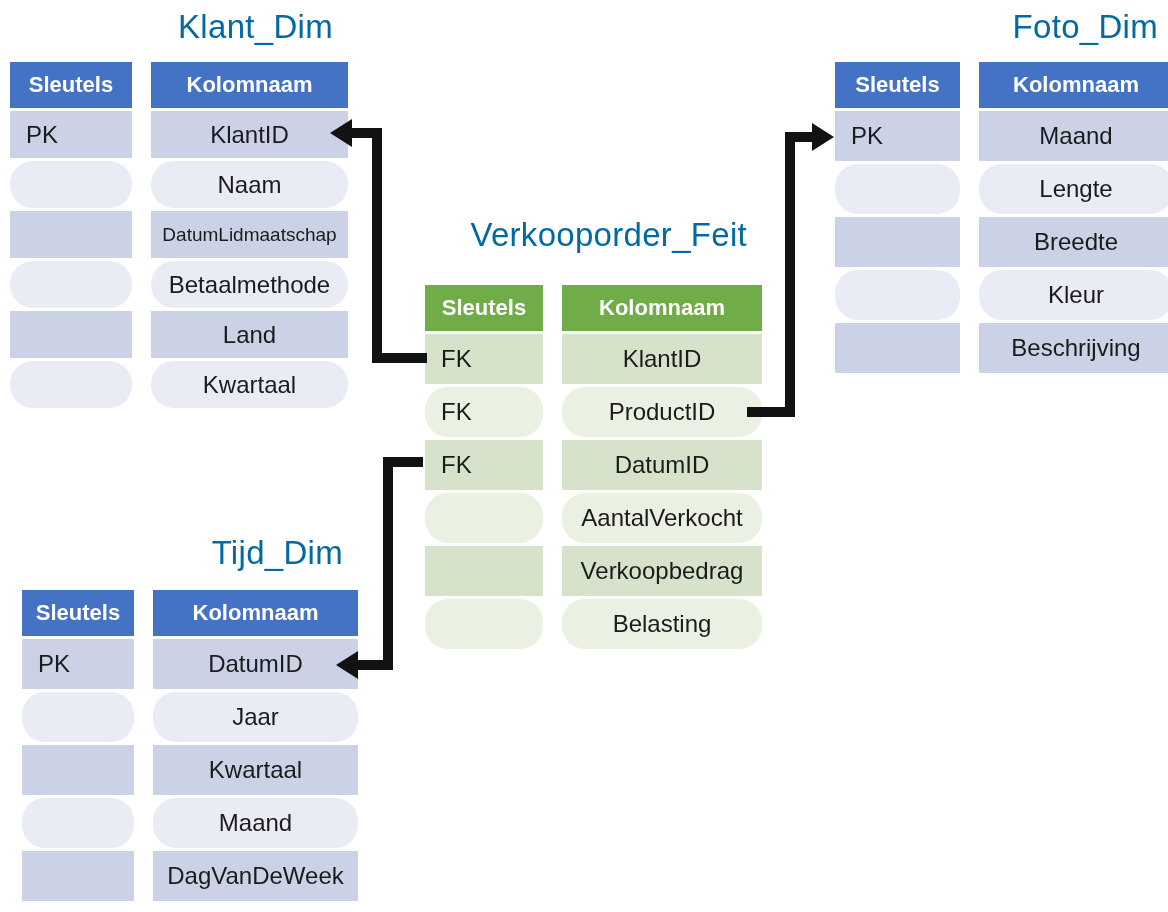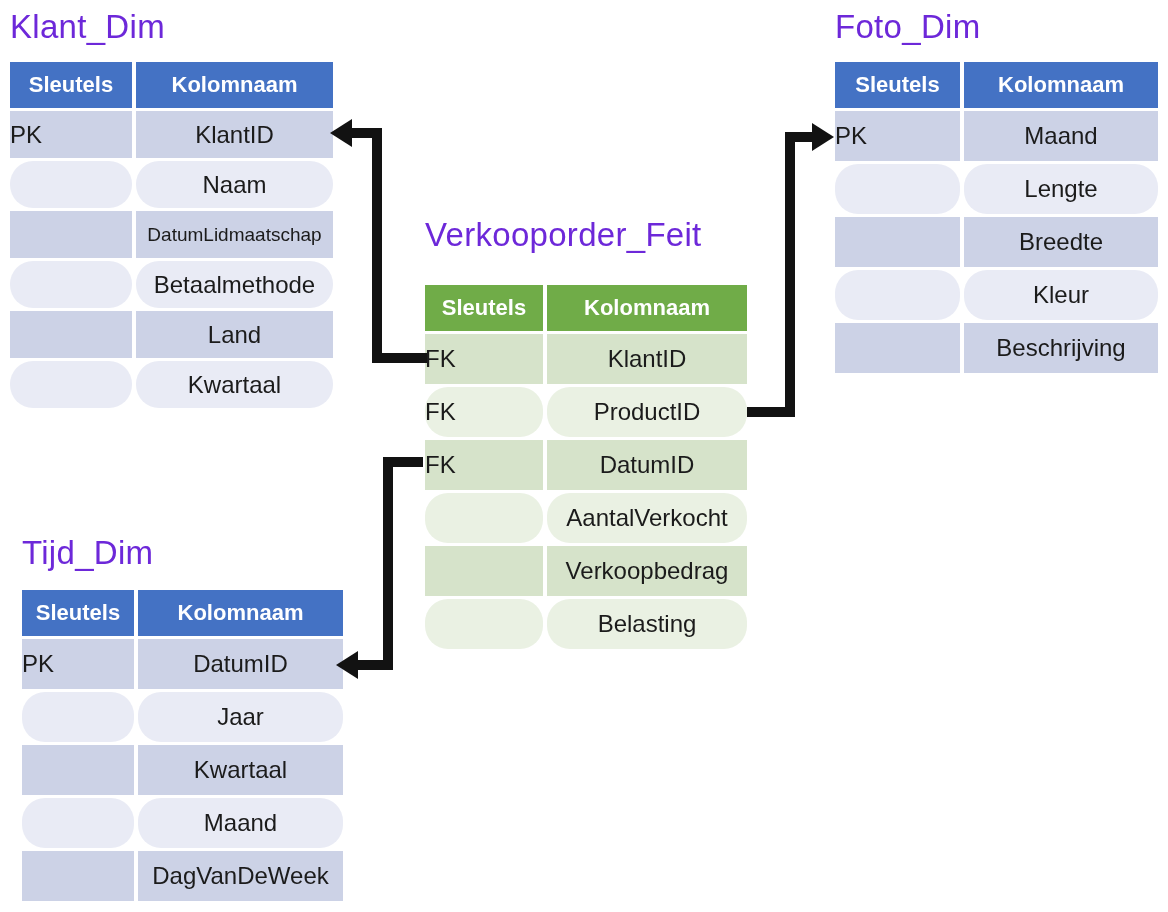--- a/index.html
+++ b/index.html
@@ -1,31 +1,31 @@
 <!DOCTYPE html>
 <html><head>
 <meta charset="utf-8">
 <style>
   html,body{margin:0;padding:0;}
   body{
     width:1168px;height:912px;position:relative;background:#ffffff;
     font-family:"Liberation Sans",sans-serif;overflow:hidden;
   }
   .title{
-    position:absolute;text-align:left;font-size:33px;color:#6d28d9;
+    position:absolute;text-align:right;font-size:33px;color:#0369a1;
     white-space:nowrap;letter-spacing:.3px;
   }
-  .tbl{position:absolute;display:grid;gap:3px 4px;}
+  .tbl{position:absolute;display:grid;gap:3px 19px;}
   .cell{display:flex;align-items:center;overflow:hidden;}
   .hc{
     color:#ffffff;font-weight:bold;font-size:22px;justify-content:center;
     background:var(--hdr);
   }
   .c{font-size:24px;color:#1b1b1b;}
-  .k{justify-content:flex-start;}
+  .k{justify-content:flex-start;padding-left:16px;}
   .n{justify-content:center;}
   .d{background:var(--dark);}
   .l{background:var(--light);border-radius:23px;}
   .sm{font-size:19px;}
   .blue{--hdr:#4472C4;--dark:#CCD2E6;--light:#E9EBF5;}
   .green{--hdr:#70AC48;--dark:#D6E3CA;--light:#EAF1E3;}
   .arrows{position:absolute;left:0;top:0;}
   .arrows path{fill:none;stroke:#121212;stroke-width:10;stroke-linejoin:miter;}
   .arrows polygon{fill:#121212;stroke:none;}
 </style>

